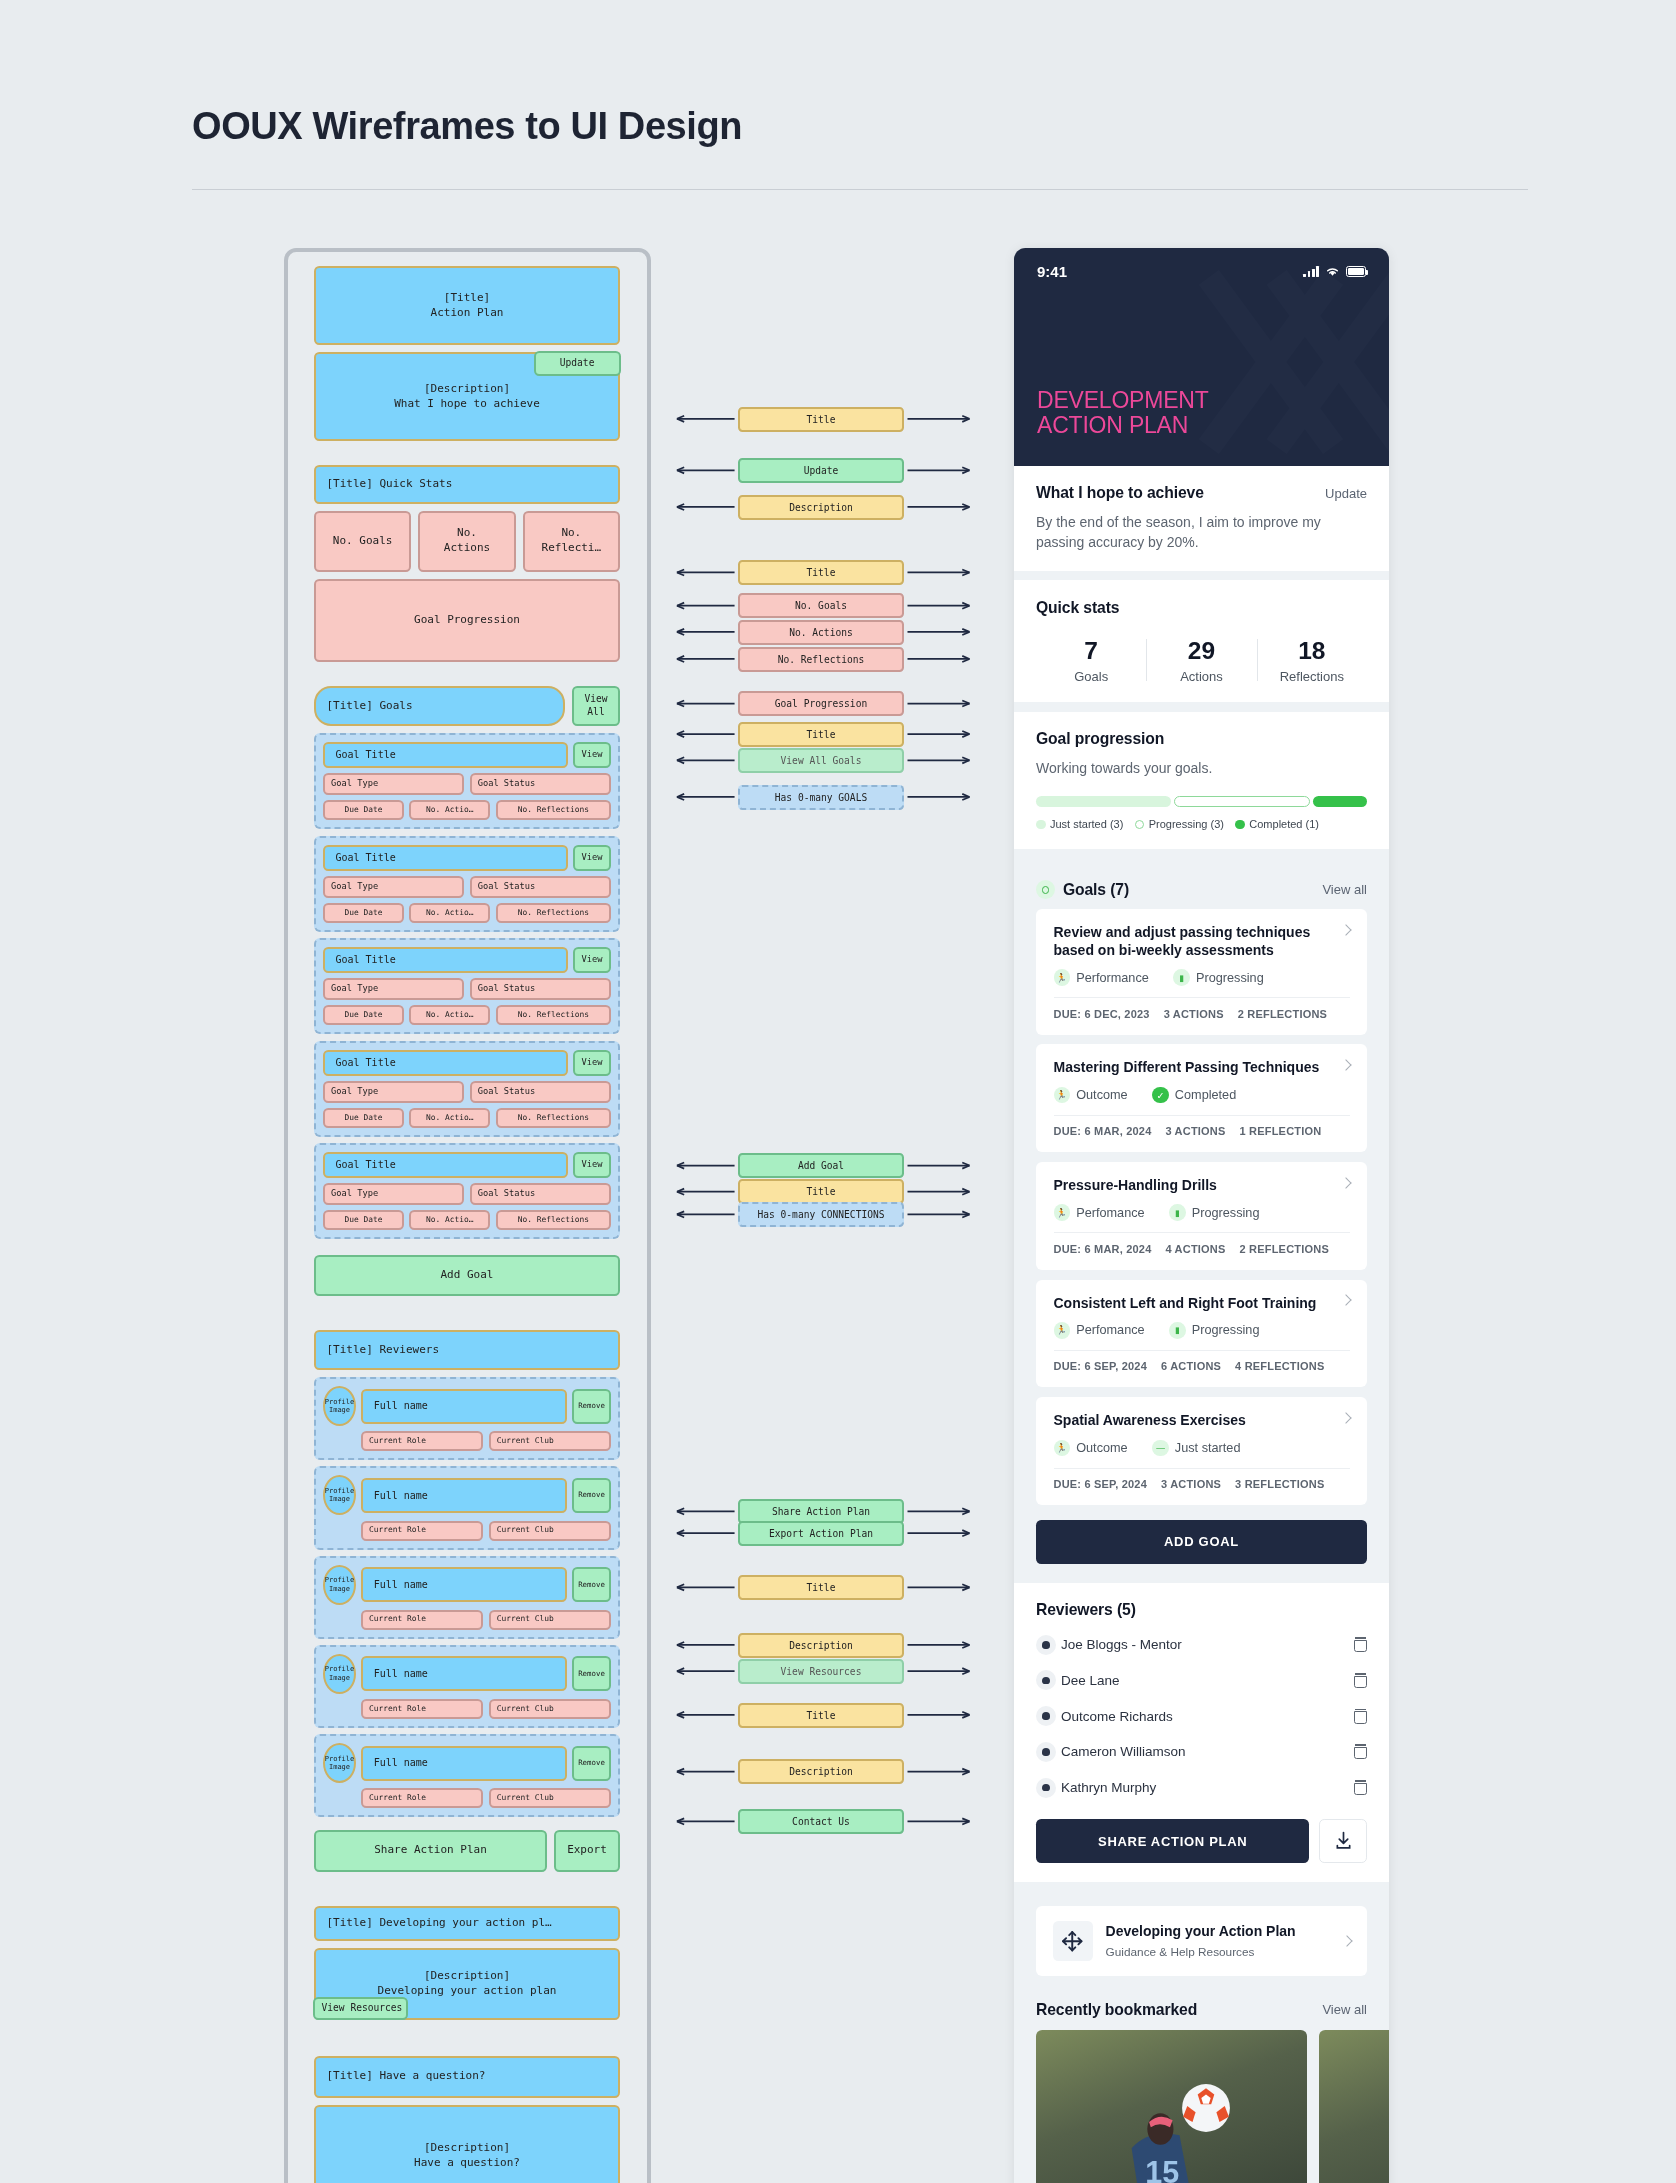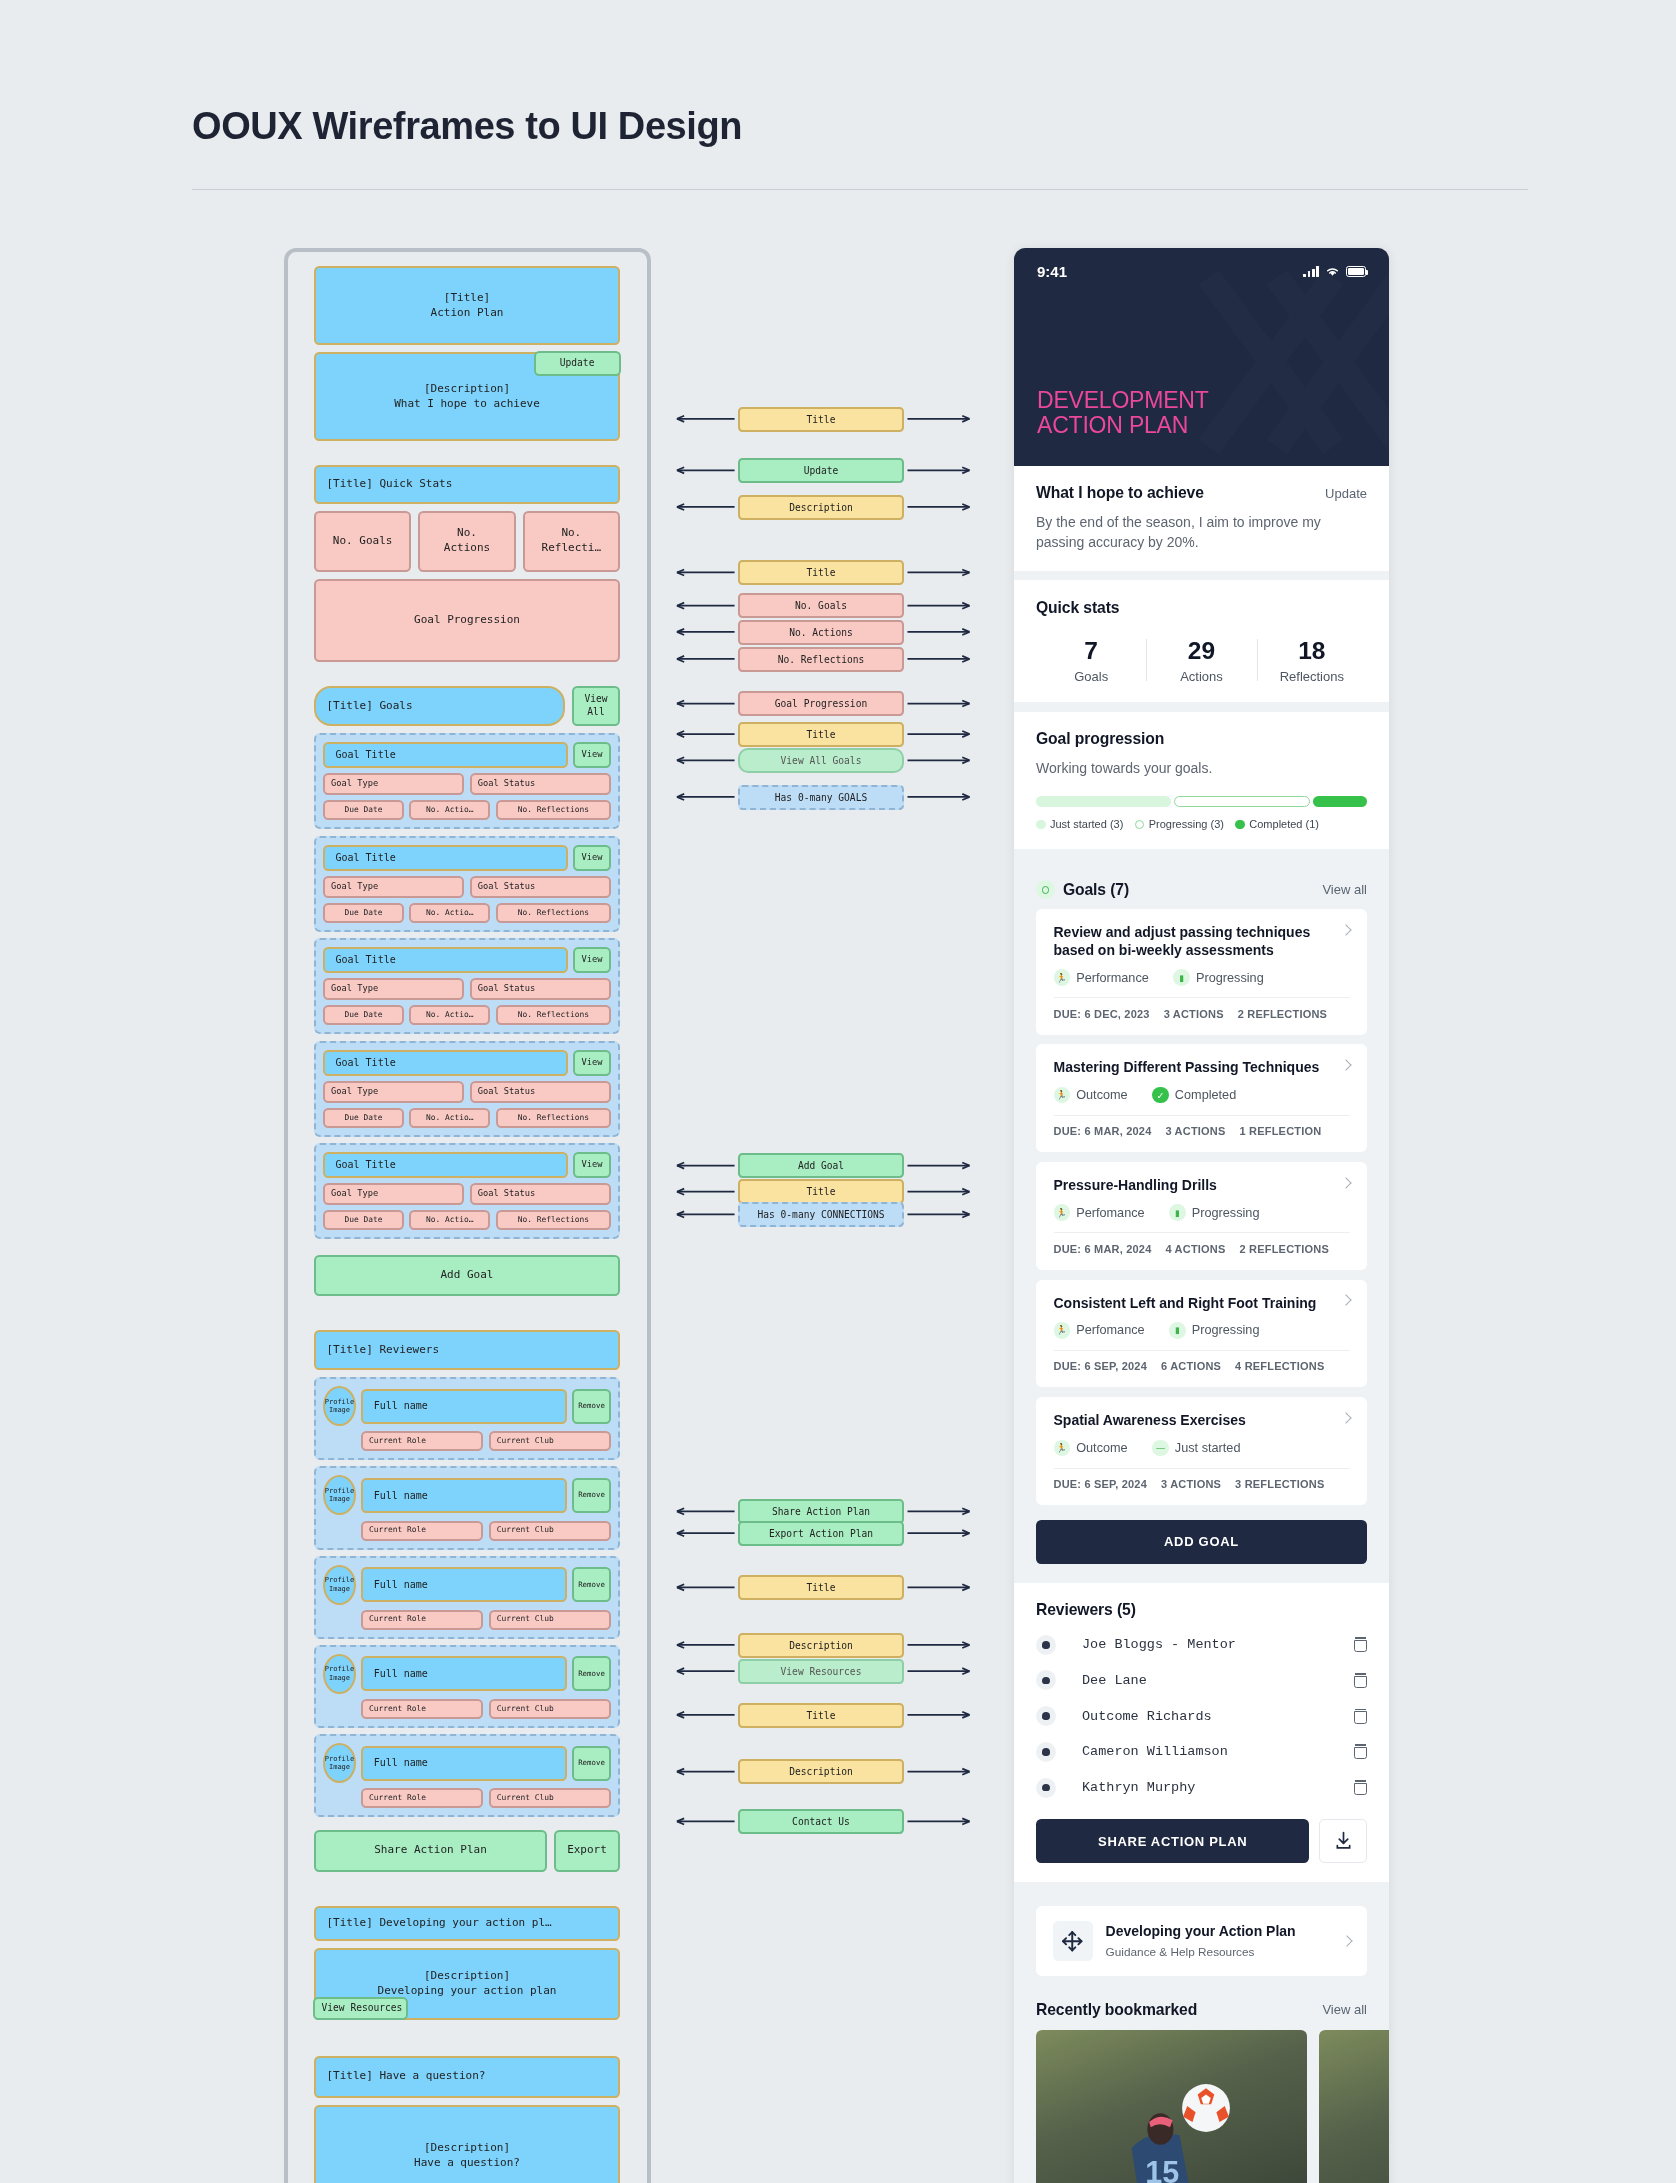--- a/index.html
+++ b/index.html
@@ -117,21 +117,21 @@
   .chev{position:absolute;right:0;top:1.7px;width:7.9px;height:7.9px;border-right:1.7px solid #a8aeb6;border-top:1.7px solid #a8aeb6;transform:rotate(45deg);}
   .meta-row{display:flex;gap:24.5px;margin-top:9.6px;align-items:center;}
   .meta{display:flex;align-items:center;gap:6.1px;font-size:12.7px;color:#4d5660;}
   .pill{width:16.6px;height:16.6px;border-radius:50%;background:#ddf7e2;display:flex;align-items:center;justify-content:center;font-size:8.7px;color:#3cb54a;}
   .pill.solid{background:#35c14a;color:#fff;font-size:9.6px;}
   .divider{height:0.9px;background:#eceff2;margin:11.4px 0 0 0;}
   .due-row{display:flex;gap:14px;margin-top:9.6px;font-size:11px;font-weight:bold;color:#5d6570;letter-spacing:0.2px;}
 
   .btn-dark{background:#1f2941;color:#fff;border-radius:5.2px;height:44px;display:flex;align-items:center;justify-content:center;font-size:13px;font-weight:bold;letter-spacing:0.7px;}
 
-  .rev-row{display:flex;align-items:center;gap:26px;margin-top:15.7px;font-family:Liberation Mono, monospace;}
+  .rev-row{display:flex;align-items:center;gap:5px;margin-top:15.7px;}
   .avatar{width:20px;height:20px;border-radius:50%;background:#eef1f4;display:flex;align-items:center;justify-content:center;}
   .avatar b{display:block;width:7.9px;height:7.9px;background:#2b3448;border-radius:50% 50% 40% 40%;}
   .rev-name{flex:1;font-size:13.5px;color:#2b3240;}
   .trash{width:13px;height:15px;position:relative;}
   .trash::before{content:"";position:absolute;top:2.6px;left:0;right:0;bottom:0;border:1.3px solid #5d6570;border-radius:0 0 2.6px 2.6px;}
   .trash::after{content:"";position:absolute;top:0;left:1.3px;right:1.3px;height:1.7px;background:#5d6570;}
 
   .share-row{display:flex;gap:9.6px;align-items:stretch;}
   .dl-btn{width:48px;border:1.3px solid #e4e8ec;border-radius:5.2px;display:flex;align-items:center;justify-content:center;background:#fff;}
 
@@ -359,21 +359,21 @@
 <div id="mid-col" class="mid-col">
     <div class="chip yellow" style="top: 162px;">Title</div>
     <div class="chip green" style="top: 213px;">Update</div>
     <div class="chip yellow" style="top: 250px;">Description</div>
     <div class="chip yellow" style="top: 315px;">Title</div>
     <div class="chip pink" style="top: 348px;">No. Goals</div>
     <div class="chip pink" style="top: 375px;">No. Actions</div>
     <div class="chip pink" style="top: 402px;">No. Reflections</div>
     <div class="chip pink" style="top: 446px;">Goal Progression</div>
     <div class="chip yellow" style="top: 477px;">Title</div>
-    <div class="chip greenL" style="top: 503px; border-radius: 10px;">View All Goals</div>
+    <div class="chip greenL" style="top: 503px;">View All Goals</div>
     <div class="chip bluedash" style="top: 540px;">Has 0-many GOALS</div>
     <div class="chip green" style="top: 908px;">Add Goal</div>
     <div class="chip yellow" style="top: 934px;">Title</div>
     <div class="chip bluedash" style="top: 957px;">Has 0-many CONNECTIONS</div>
     <div class="chip green" style="top: 1254px;">Share Action Plan</div>
     <div class="chip green" style="top: 1276px;">Export Action Plan</div>
     <div class="chip yellow" style="top: 1330px;">Title</div>
     <div class="chip yellow" style="top: 1388px;">Description</div>
     <div class="chip greenL" style="top: 1414px;">View Resources</div>
     <div class="chip yellow" style="top: 1458px;">Title</div>

